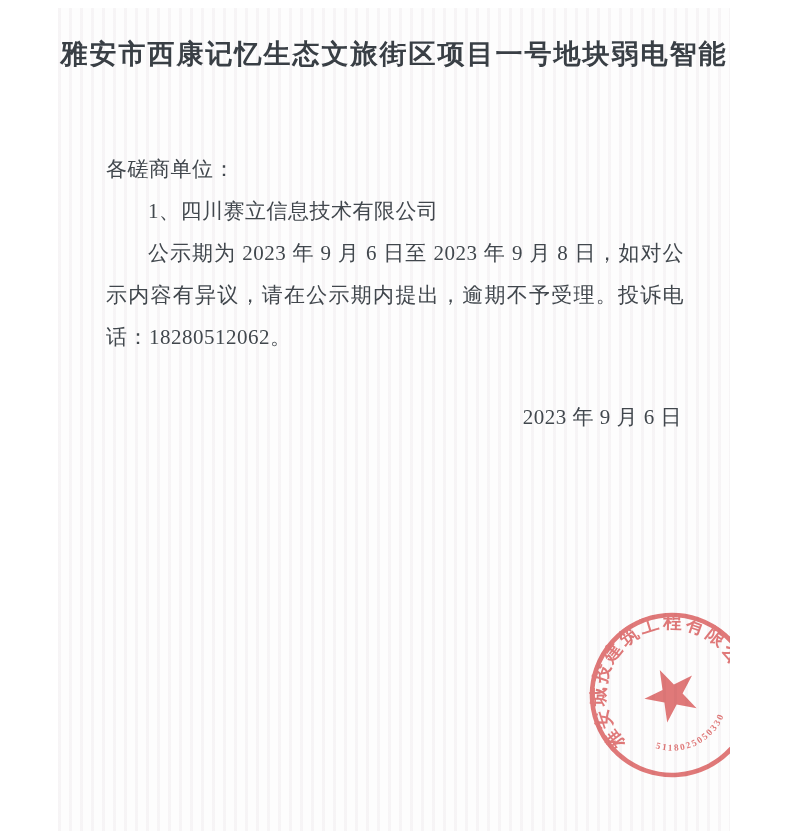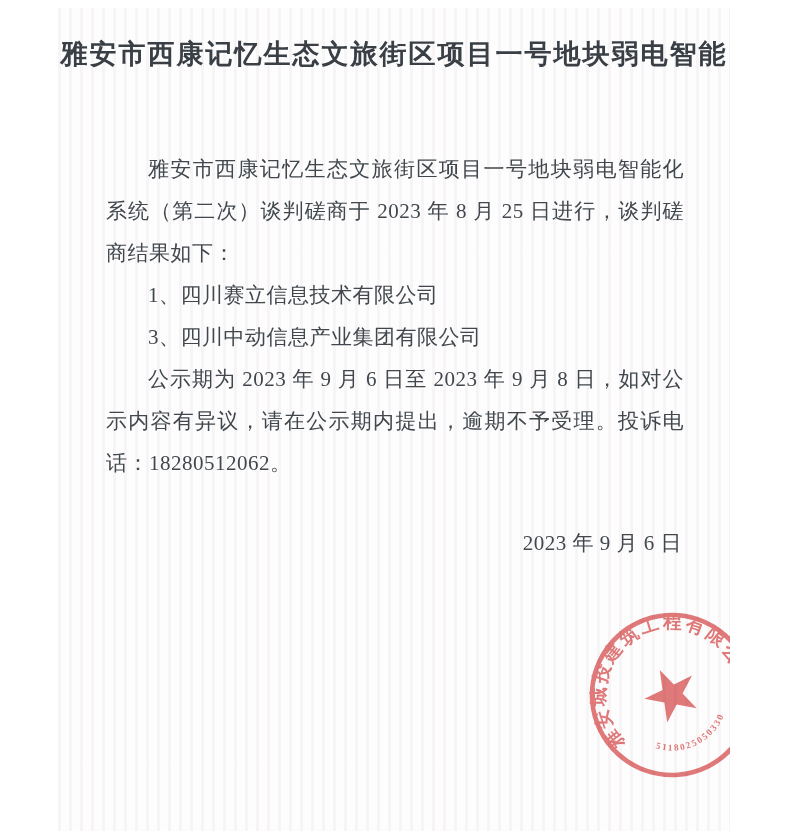--- a/index.html
+++ b/index.html
@@ -83,23 +83,22 @@
 </head>
 <body>
 
 <div class="page">
 
   <div class="title-block">
     <div>雅安市西康记忆生态文旅街区项目一号地块弱电智能</div>
   </div>
 
   <div class="content">
-    <p class="indent">雅安市西康记忆生态文旅街区项目一号地块弱电智能化系统（第二次）谈判磋商于 2023 年 8 月 25 日进行，谈判磋商结果如下：</p>
+    <p>各磋商单位：</p>
     <p class="indent">1、四川赛立信息技术有限公司</p>
-    <p class="indent">3、四川中动信息产业集团有限公司</p>
     <p class="indent">公示期为 2023 年 9 月 6 日至 2023 年 9 月 8 日，如对公示内容有异议，请在公示期内提出，逾期不予受理。投诉电话：18280512062。</p>
   </div>
 
   <div class="signature-block">
     <div>2023 年 9 月 6 日</div>
   </div>
 
   <div class="seal">
     <svg viewBox="0 0 200 200" xmlns="http://www.w3.org/2000/svg">
       <defs>

